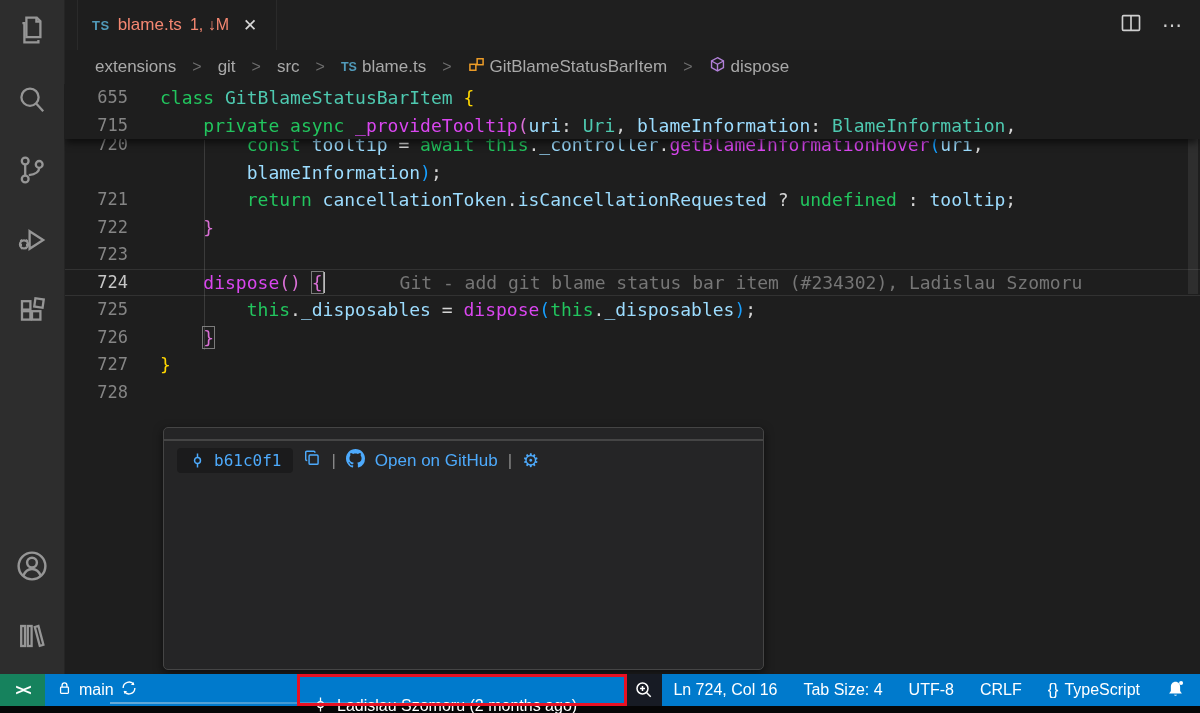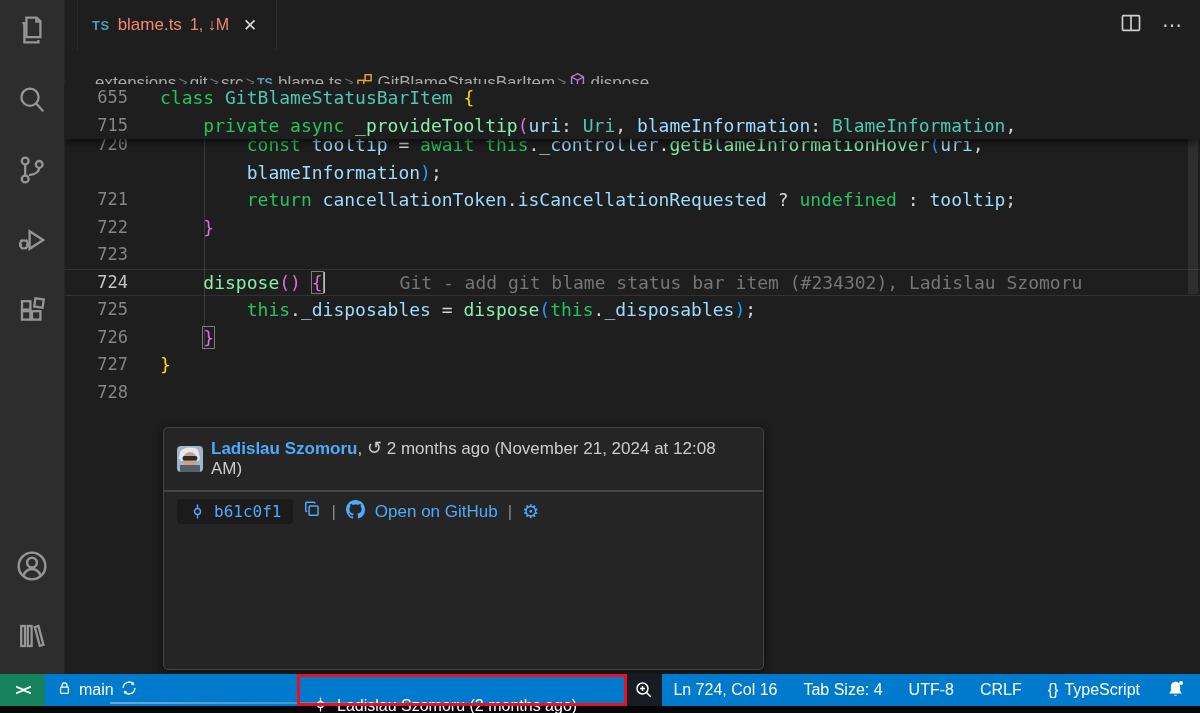--- a/index.html
+++ b/index.html
@@ -17,33 +17,33 @@
   .tab{margin-left:13px;background:#1e1e1e;border-left:1px solid #2a2a2a;border-right:1px solid #2a2a2a;
        display:flex;align-items:center;padding:0 14px;gap:8px;min-width:170px;}
   .ts-badge{color:#519aba;font-weight:bold;font-size:13px;letter-spacing:.5px;}
   .tab-label{color:#f48771;font-size:17px;}
   .tab-dirty{color:#f48771;font-size:16px;}
   .tab-close{color:#d7d7d7;font-size:17px;margin-left:6px;}
   .tab-actions{margin-left:auto;display:flex;align-items:center;gap:20px;padding-right:18px;color:#cfcfcf;}
   .tab-actions svg{stroke:#cfcfcf;fill:none;stroke-width:1.2;}
   .more-glyph{font-size:20px;color:#cfcfcf;line-height:1;}
   
-  .breadcrumb{position:absolute;left:64px;top:66px;right:0;height:34px;background:#1e1e1e;
-              display:flex;align-items:center;padding-left:31px;font-size:17px;color:#a9a9a9;gap:2px;}
+  .breadcrumb{position:absolute;left:64px;top:50px;right:0;height:34px;background:#1e1e1e;
+              display:flex;align-items:center;padding-left:31px;font-size:17px;color:#a9a9a9;gap:16px;}
   .bc-item{display:flex;align-items:center;gap:5px;}
   .bc-sep{color:#6e6e6e;font-size:16px;}
   .bc-ts{color:#519aba;font-weight:bold;font-size:12.5px;}
   
   .editor{position:absolute;left:64px;top:84px;right:0;bottom:39px;background:#1e1e1e;overflow:hidden;}
   .code-row{display:flex;height:27.5px;position:relative;}
   .ln{flex:0 0 64px;text-align:right;color:#858585;font-family:"DejaVu Sans Mono",monospace;font-size:17px;line-height:27.5px;}
   .code{white-space:pre;padding-left:32px;font-family:"DejaVu Sans Mono",monospace;font-size:18px;line-height:27.5px;color:#d4d4d4;}
   .code-row.current{box-shadow:inset 0 1px 0 rgba(255,255,255,.09),inset 0 -1px 0 rgba(255,255,255,.09);}
   .code-row.current .ln{color:#c6c6c6;}
-  .tk-kw{color:#22c55e;} .tk-ty{color:#4ec9b0;} .tk-fn{color:#86efac;} .tk-va{color:#9cdcfe;}
+  .tk-kw{color:#22c55e;} .tk-ty{color:#4ec9b0;} .tk-fn{color:#d946ef;} .tk-va{color:#9cdcfe;}
   .tk-pu{color:#d4d4d4;} .tk-b1{color:#ffd700;} .tk-b2{color:#da70d6;} .tk-b3{color:#179fff;}
   .tk-box{outline:1px solid rgba(140,140,140,.85);outline-offset:0px;}
   .tk-dec{color:#767676;padding-left:75px;}
   .cursor{display:inline-block;width:2px;height:21px;background:#bbbbbb;vertical-align:-4px;}
   .sticky{position:absolute;left:0;top:0;right:0;height:55px;background:#1e1e1e;z-index:3;
           box-shadow:0 6px 7px -2px rgba(0,0,0,.55);}
   .codelines{position:absolute;left:0;top:47px;right:0;z-index:1;}
   .indent-guide{position:absolute;left:140px;top:9px;height:210px;border-left:1px solid #3b3b3b;z-index:0;}
   .vscrollbar{position:absolute;right:2px;top:0;width:10px;height:210px;background:rgba(121,121,121,.18);}
   
@@ -256,36 +256,20 @@
         </div>
         <div class="code-row">
           <span class="ln">715</span>
           <span class="code">    <span class="tk-kw">private</span><span class="tk-pu"> </span><span class="tk-kw">async</span><span class="tk-pu"> </span><span class="tk-fn">_provideTooltip</span><span class="tk-b2">(</span><span class="tk-va">uri</span><span class="tk-pu">: </span><span class="tk-ty">Uri</span><span class="tk-pu">, </span><span class="tk-va">blameInformation</span><span class="tk-pu">: </span><span class="tk-ty">BlameInformation</span><span class="tk-pu">,</span></span>
         </div>
       </div>
     <div class="vscrollbar"></div>
   </div>
 
   <div class="hover">
-    <div class="hv-header">
-      <span class="avatar">
-        <svg width="26" height="26" viewBox="0 0 26 26">
-            <rect width="26" height="26" fill="#9fb6c8"></rect>
-            <path d="M3 6c3-5 14-6 18-2l2 9-2 2H4L2 12z" fill="#e8e9ea"></path>
-            <ellipse cx="13" cy="14" rx="7" ry="8" fill="#c9a18a"></ellipse>
-            <rect x="5.5" y="10" width="15" height="4.5" rx="2" fill="#2a2e33"></rect>
-            <rect x="3" y="19" width="20" height="7" fill="#55606a"></rect>
-          </svg>
-      </span>
-      <span>
-        <a class="hv-author">Ladislau Szomoru</a><span>,</span>
-        <span class="hv-history">↺</span>
-        <span>2 months ago (November 21, 2024 at 12:08 AM)</span>
-      </span>
-    </div>
     <div class="hv-divider"></div>
     <div class="hv-divider"></div>
     <div class="hv-footer">
       <span class="commit-pill">
         <svg width="17" height="17" viewBox="0 0 16 16" style="stroke:#4daafc;fill:none;stroke-width:1.4;">
             <path d="M8 1.4v3.7M8 10.9v3.7"></path>
             <circle cx="8" cy="8" r="2.8"></circle>
           </svg>
         <span class="hash">b61c0f1</span>
       </span>

